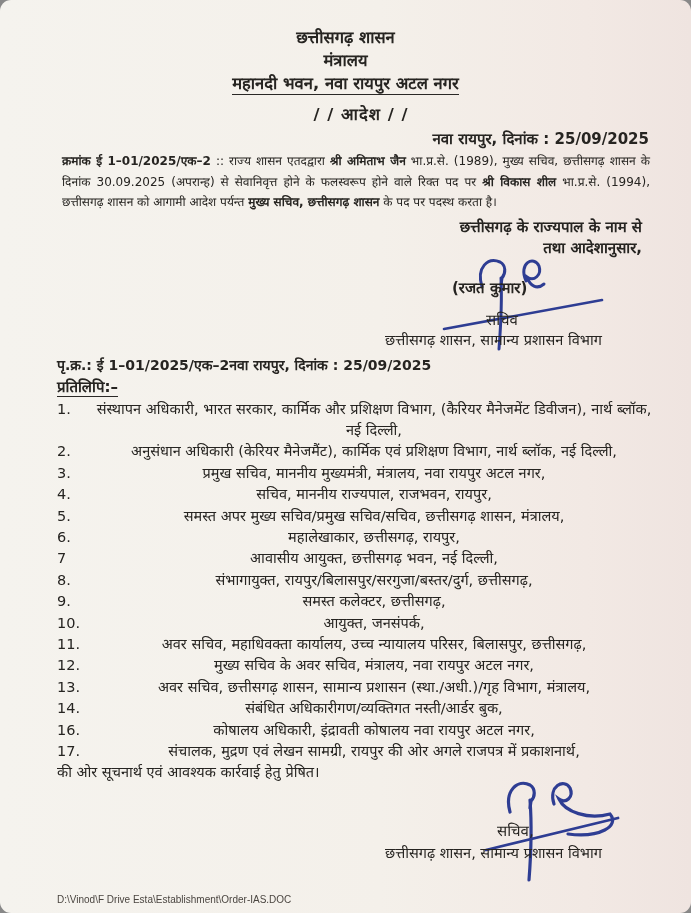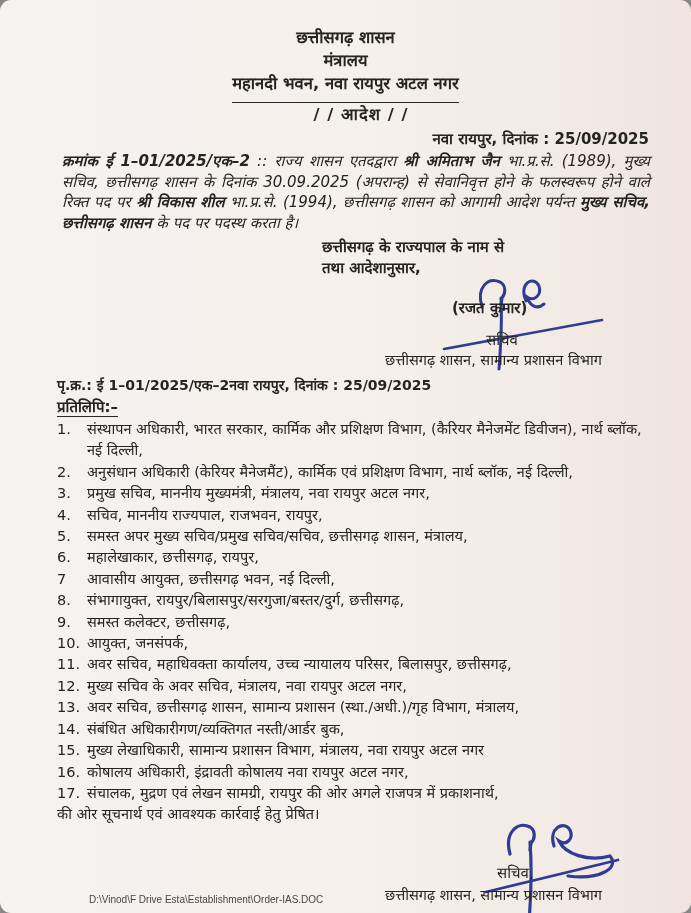--- a/index.html
+++ b/index.html
@@ -13,35 +13,35 @@
     margin:0 auto;
     background:linear-gradient(90deg,#f5f3ee 0%,#f4f0ea 55%,#f2e9e4 85%,#efe4e0 100%);
     color:#22201e;
     overflow:hidden;
     box-sizing:border-box;
     padding-top:26px;
     border-radius:11px;
   }
   .center{text-align:center;}
   .hdr{font-size:16.5px;font-weight:bold;line-height:23px;color:#262421;}
-  .hdr-underline span{border-bottom:1.5px solid #2a2826;padding-bottom:9px;}
+  .hdr-underline span{border-bottom:1.5px solid #2a2826;padding-bottom:1px;}
   .order-title{font-size:16.5px;font-weight:bold;margin-top:7px;letter-spacing:1px;color:#262421;padding-left:31px;}
   .dateline{
     font-size:15px;font-weight:bold;text-align:right;
     padding-right:42px;margin-top:3px;color:#262421;
   }
   .para{
     margin:3px 41px 0 62px;
-    font-size:15px;line-height:20.5px;
-    text-align:justify;color:#262421;font-style:italic;
+    font-size:12px;line-height:20.5px;
+    text-align:justify;color:#262421;
   }
   .para .b{font-weight:bold;}
   .governor{
     width:320px;margin-left:322px;margin-top:4px;
-    font-size:15px;line-height:21px;text-align:left;
+    font-size:15px;line-height:21px;text-align:right;
     font-weight:bold;color:#262421;
   }
   .sig1-block{
     position:relative;height:92px;margin-top:2px;
   }
   .sig1-name{position:absolute;top:16px;left:452px;font-size:15px;font-weight:bold;color:#262421;}
   .sig1-desig{position:absolute;top:48px;left:486px;font-size:15px;color:#262421;}
   .sig1-dept{position:absolute;top:68px;left:385px;font-size:14.5px;color:#262421;}
   .sig-svg{position:absolute;pointer-events:none;}
   .ref-row{
@@ -51,31 +51,31 @@
   }
   .copy-label{
     margin:2px 0 0 57px;font-size:15px;font-weight:bold;color:#262421;
   }
   .copy-label span{border-bottom:1.5px solid #2a2826;padding-bottom:0;}
   .copies{margin:3px 30px 0 57px;}
   .copy-row{
     display:flex;font-size:14.5px;line-height:21.4px;color:#262421;
   }
   .copy-row .num{flex:0 0 30px;}
-  .copy-row .txt{flex:1;}
+  .copy-row .txt{flex:1;text-align:center;}
   .closing{
     margin:0 30px 0 57px;font-size:14.5px;line-height:21.4px;color:#262421;
   }
   .sig2-block{position:relative;height:78px;margin-top:4px;}
   .sig2-desig{position:absolute;top:32px;left:497px;font-size:15px;color:#262421;}
   .sig2-dept{position:absolute;top:54px;left:385px;font-size:14.5px;color:#262421;}
   .footer-path{
     position:absolute;left:57px;bottom:8px;
     font-family:"Liberation Sans","DejaVu Sans",sans-serif;
-    font-size:10px;color:#4a4540;margin-left:32px;
+    font-size:10px;color:#4a4540;
   }
   .ink{stroke:#2e3d93;fill:none;stroke-linecap:round;}
 </style>
 </head>
 <body>
 
 <div class="page">
 
   <div class="center hdr">छत्तीसगढ़ शासन</div>
   <div class="center hdr">मंत्रालय</div>
@@ -167,24 +167,20 @@
       </div>
     <div class="copy-row">
         <span class="num">13.</span>
         <span class="txt">अवर सचिव, छत्तीसगढ़ शासन, सामान्य प्रशासन (स्था./अधी.)/गृह विभाग, मंत्रालय,</span>
       </div>
     <div class="copy-row">
         <span class="num">14.</span>
         <span class="txt">संबंधित अधिकारीगण/व्यक्तिगत नस्ती/आर्डर बुक,</span>
       </div>
     <div class="copy-row">
-        <span class="num">15.</span>
-        <span class="txt">मुख्य लेखाधिकारी, सामान्य प्रशासन विभाग, मंत्रालय, नवा रायपुर अटल नगर</span>
-      </div>
-    <div class="copy-row">
         <span class="num">16.</span>
         <span class="txt">कोषालय अधिकारी, इंद्रावती कोषालय नवा रायपुर अटल नगर,</span>
       </div>
     <div class="copy-row">
         <span class="num">17.</span>
         <span class="txt">संचालक, मुद्रण एवं लेखन सामग्री, रायपुर की ओर अगले राजपत्र में प्रकाशनार्थ,</span>
       </div>
   </div>
 
   <div class="closing">की ओर सूचनार्थ एवं आवश्यक कार्रवाई हेतु प्रेषित।</div>

